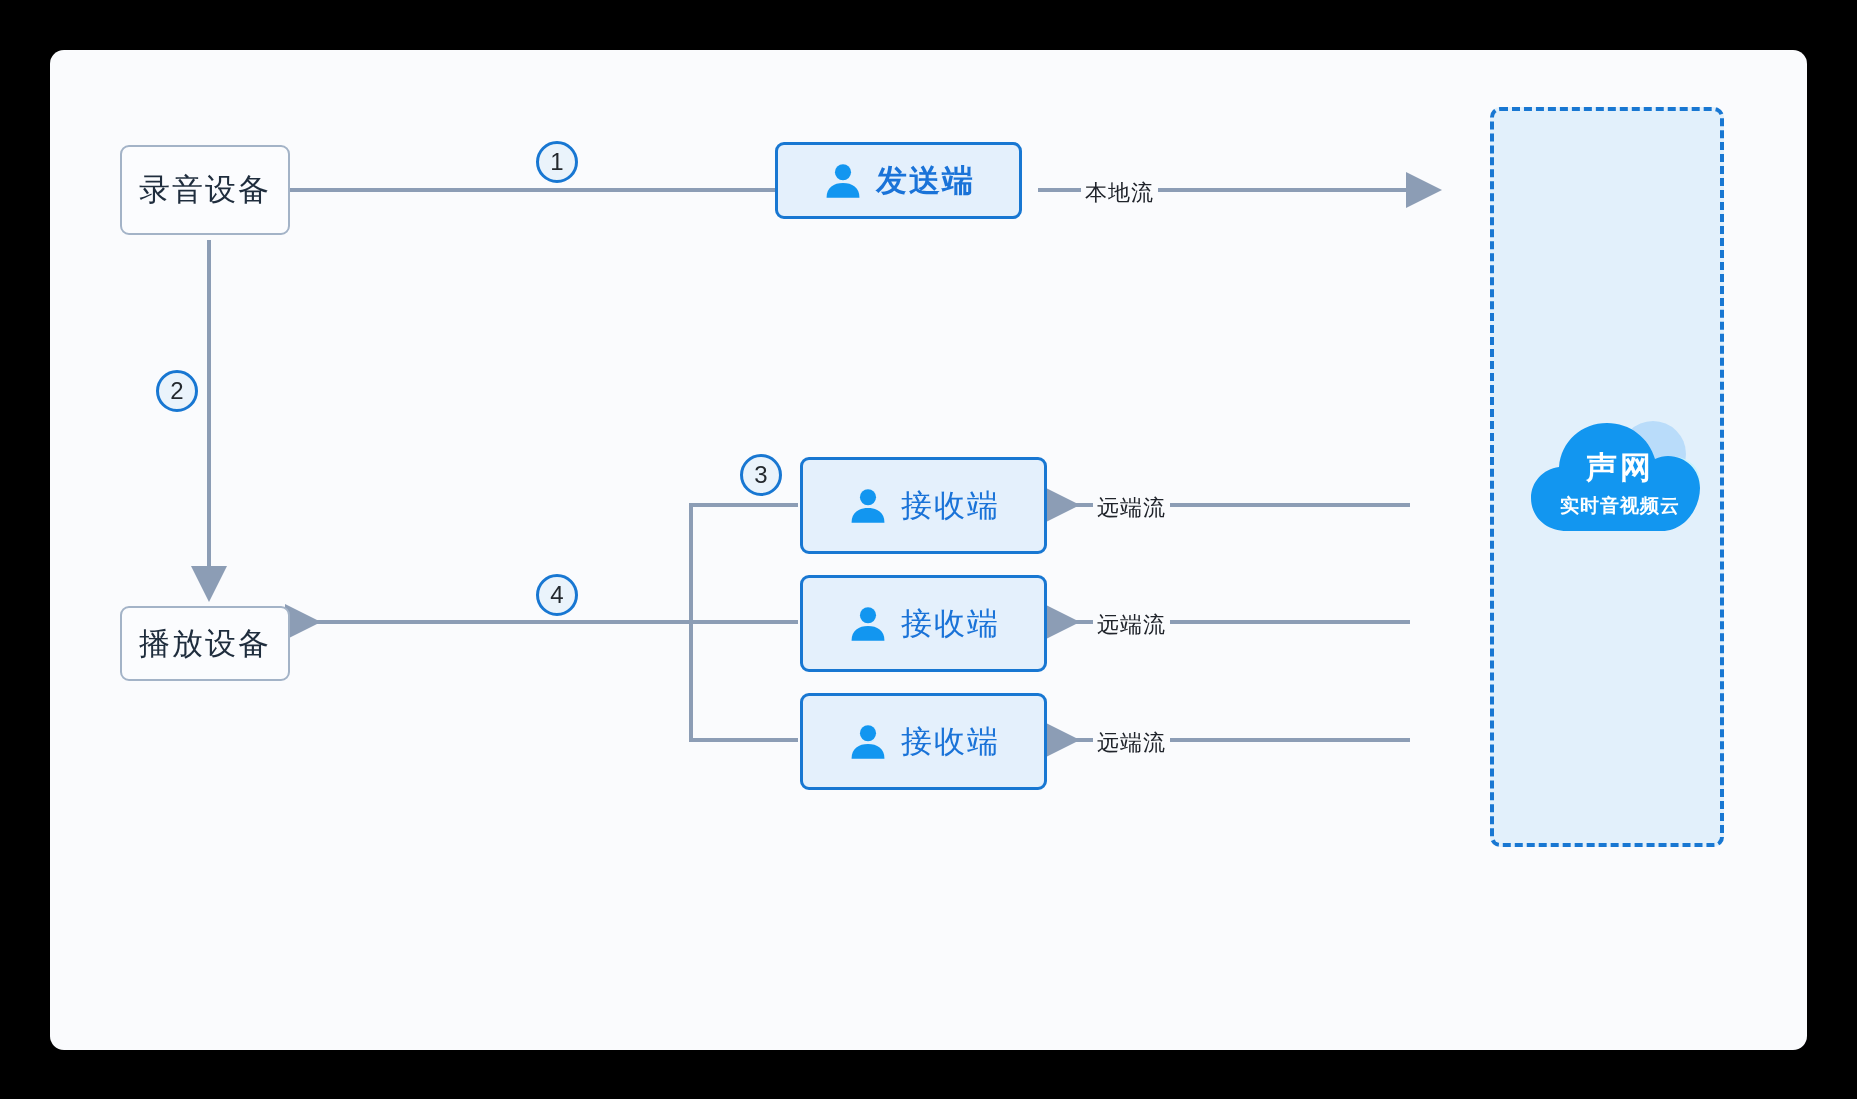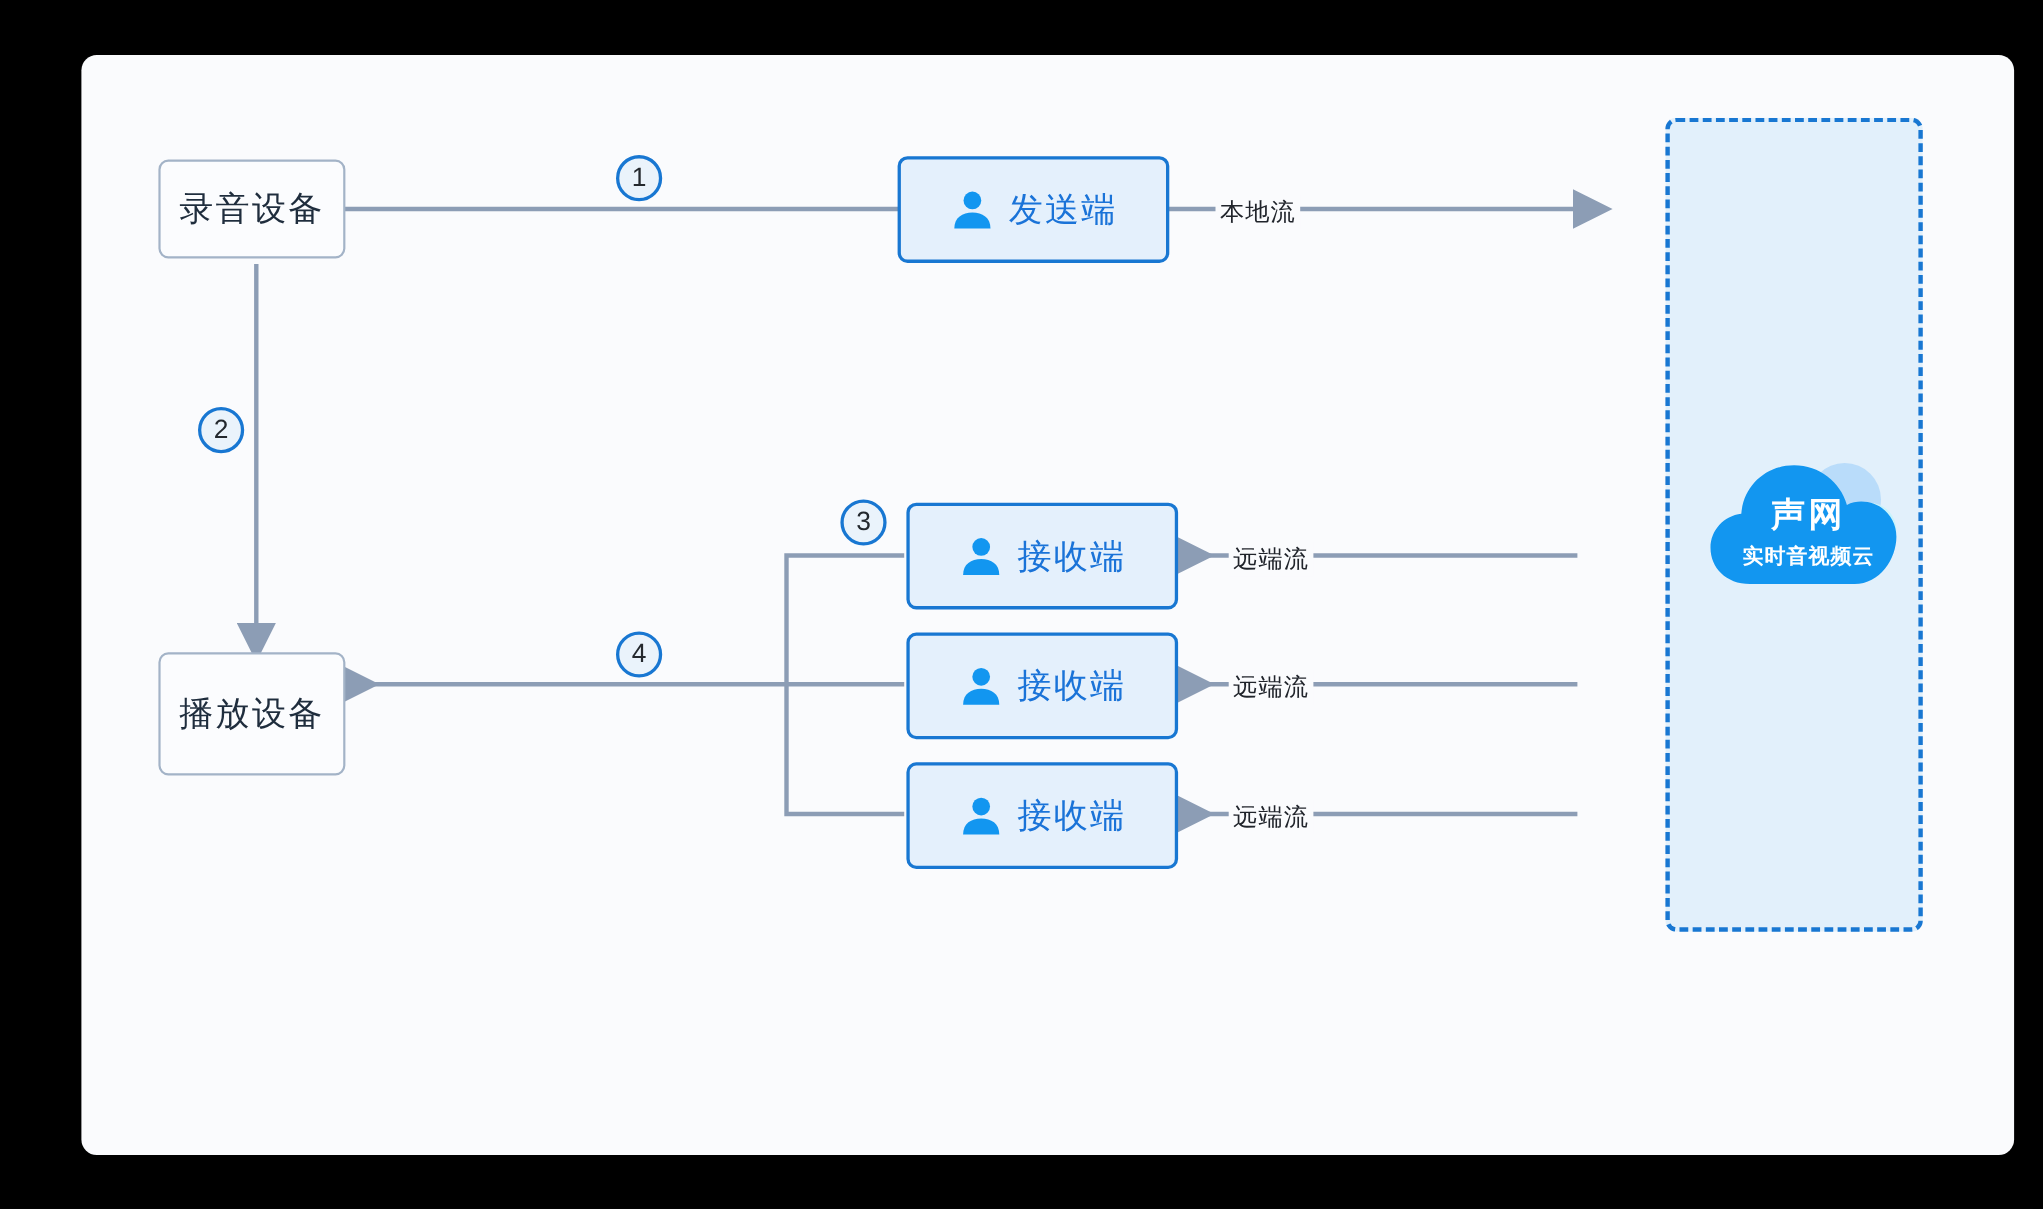--- a/index.html
+++ b/index.html
@@ -15,21 +15,20 @@
   }
   #canvas {
     position: absolute;
     left: 50px;
     top: 50px;
     width: 1757px;
     height: 1000px;
     background: #fafbfd;
     border-radius: 14px;
     overflow: hidden;
-    margin-left: 24px;
   }
   #svg-layer {
     position: absolute;
     left: 0;
     top: 0;
     width: 1757px;
     height: 1000px;
   }
 
   
@@ -156,25 +155,25 @@
       <path d="M748,572 L641,572"></path>
 
       <path d="M641,572 L239,572" marker-end="url(#arrow-l)"></path>
     </g>
   </svg>
 
   <div class="node device-box" style="left:70px; top:95px; width:170px; height:90px;">
     <span class="node-label">录音设备</span>
   </div>
 
-  <div class="node device-box" style="left:70px; top:543px; width:170px; height:112px;">
+  <div class="node device-box" style="left:70px; top:556px; width:170px; height:75px;">
     <span class="node-label">播放设备</span>
   </div>
 
-  <div class="node client-box" style="left:742px; top:92px; width:247px; height:97px;">
+  <div class="node client-box" style="left:725px; top:92px; width:247px; height:77px;font-weight:bold;">
     <svg class="person-icon" viewBox="0 0 24 24" xmlns="http://www.w3.org/2000/svg">
       <circle cx="12" cy="7" r="4.6" fill="#1296f0"></circle>
       <path d="M2.6 21.5 C2.6 15.8 6.8 13.2 12 13.2 C17.2 13.2 21.4 15.8 21.4 21.5 Z" fill="#1296f0"></path>
     </svg>
     <span class="node-label">发送端</span>
   </div>
 
   <div class="node client-box" style="left:750px; top:407px; width:247px; height:97px;">
     <svg class="person-icon" viewBox="0 0 24 24" xmlns="http://www.w3.org/2000/svg">
       <circle cx="12" cy="7" r="4.6" fill="#1296f0"></circle>

